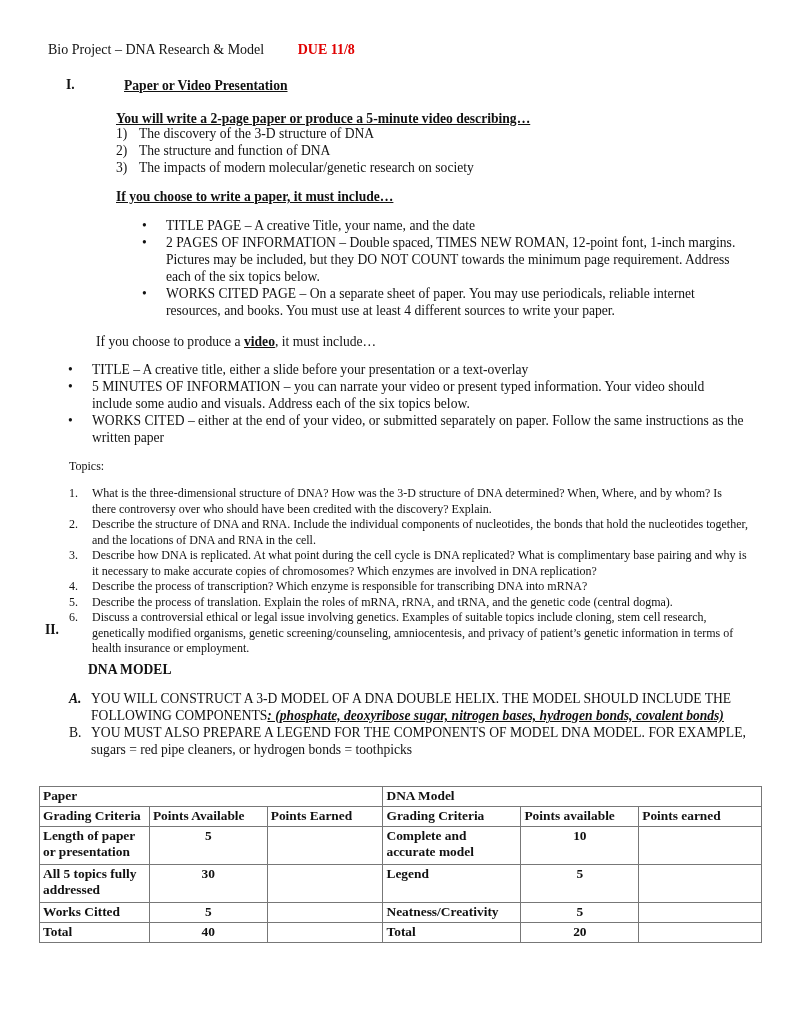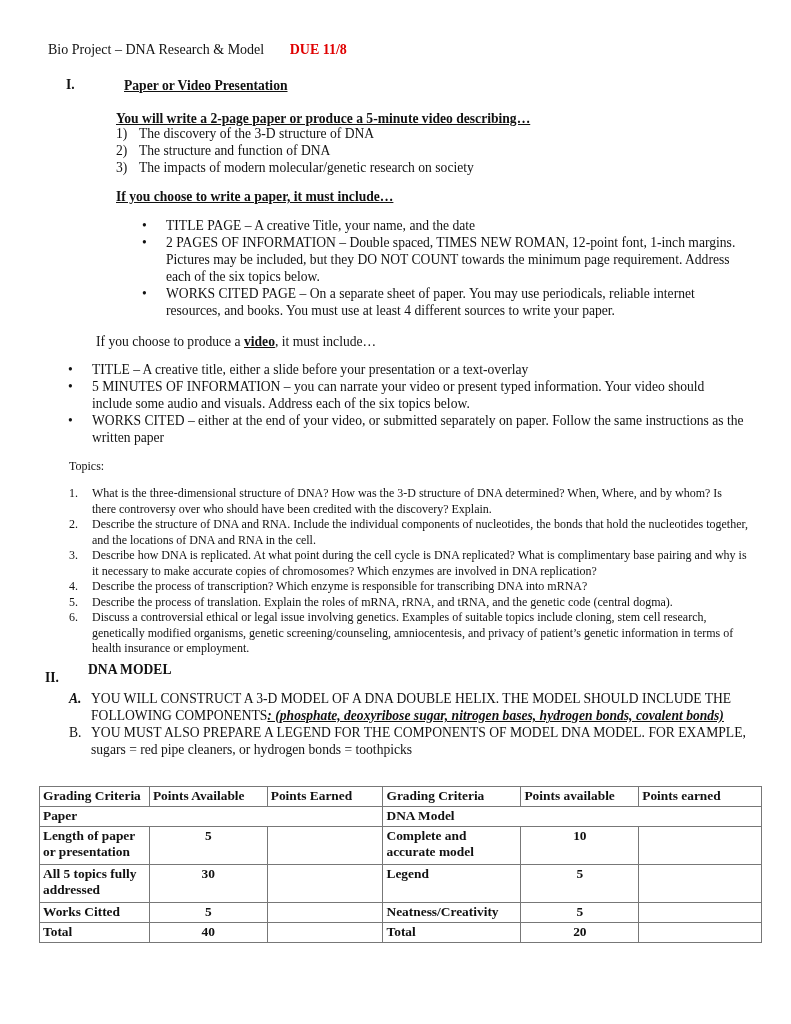--- a/index.html
+++ b/index.html
@@ -2,21 +2,21 @@
 <html><head>
 <meta charset="utf-8">
 <style>
   html, body { margin: 0; padding: 0; background: #ffffff; }
   body {
     width: 791px; height: 1024px; position: relative; overflow: hidden;
     font-family: "Liberation Serif", serif; color: #111; font-size: 13.6px;
   }
   .abs { position: absolute; }
   .title-line { left: 48px; top: 42px; font-size: 14px; white-space: nowrap; }
-  .due { color: #e00000; font-weight: bold; margin-left: 22px; }
+  .due { color: #e00000; font-weight: bold; margin-left: 30px; }
   .sec-num { font-weight: bold; }
   .bold { font-weight: bold; }
   .u { text-decoration: underline; }
   .line { white-space: nowrap; line-height: 17px; }
   .numlist { left: 116px; }
   .numlist .row { display: flex; line-height: 17px; }
   .numlist .n { width: 23px; }
   .bul { display: flex; line-height: 17px; }
   .bul .dot { width: 24px; flex: none; padding-left: 2px; }
   .bul .txt { flex: 1; }
@@ -123,21 +123,21 @@
   <div class="row">
       <span class="n">5.</span>
       <span class="txt">Describe the process of translation. Explain the roles of mRNA, rRNA, and tRNA, and the genetic code (central dogma).</span>
     </div>
   <div class="row">
       <span class="n">6.</span>
       <span class="txt">Discuss a controversial ethical or legal issue involving genetics. Examples of suitable topics include cloning, stem cell research, genetically modified organisms, genetic screening/counseling, amniocentesis, and privacy of patient’s genetic information in terms of health insurance or employment.</span>
     </div>
 </div>
 
-<div class="abs sec-num" style="left:45px;top:670px;">II.</div>
+<div class="abs sec-num" style="left:45px;top:622px;">II.</div>
 <div class="abs bold line" style="left:88px;top:661px;">DNA MODEL</div>
 
 <div class="abs caps" style="left:69px;top:690px;width:690px;">
   <div class="row">
     <span class="n bold" style="font-style:italic;">A.</span>
     <span class="txt"><span>YOU WILL CONSTRUCT A 3-D MODEL OF A DNA DOUBLE HELIX. THE MODEL SHOULD INCLUDE THE FOLLOWING COMPONENTS</span><span class="bold u" style="font-style:italic;text-align:right;">: (phosphate, deoxyribose sugar, nitrogen bases, hydrogen bonds, covalent bonds)</span></span>
   </div>
   <div class="row">
     <span class="n">B.</span>
     <span class="txt">YOU MUST ALSO PREPARE A LEGEND FOR THE COMPONENTS OF MODEL DNA MODEL. FOR EXAMPLE, sugars = red pipe cleaners, or hydrogen bonds = toothpicks</span>
@@ -148,31 +148,31 @@
   <colgroup>
     <col style="width:110px">
       <col style="width:118px">
       <col style="width:116px">
     <col style="width:138px">
       <col style="width:118px">
       <col style="width:123px">
   </colgroup>
   <tbody>
       <tr>
+    <td colspan="3">Paper</td>
+    <td colspan="3">DNA Model</td>
+  </tr>
+  <tr>
     <td>Grading Criteria</td>
     <td>Points Available</td>
     <td>Points Earned</td>
     <td>Grading Criteria</td>
     <td>Points available</td>
     <td>Points earned</td>
   </tr>
-  <tr>
-    <td colspan="3">Paper</td>
-    <td colspan="3">DNA Model</td>
-  </tr>
   <tr class="tall">
     <td>Length of paper or presentation</td>
     <td class="c">5</td>
     <td></td>
     <td>Complete and accurate model</td>
     <td class="c">10</td>
     <td></td>
   </tr>
   <tr class="tall">
     <td>All 5 topics fully addressed</td>

